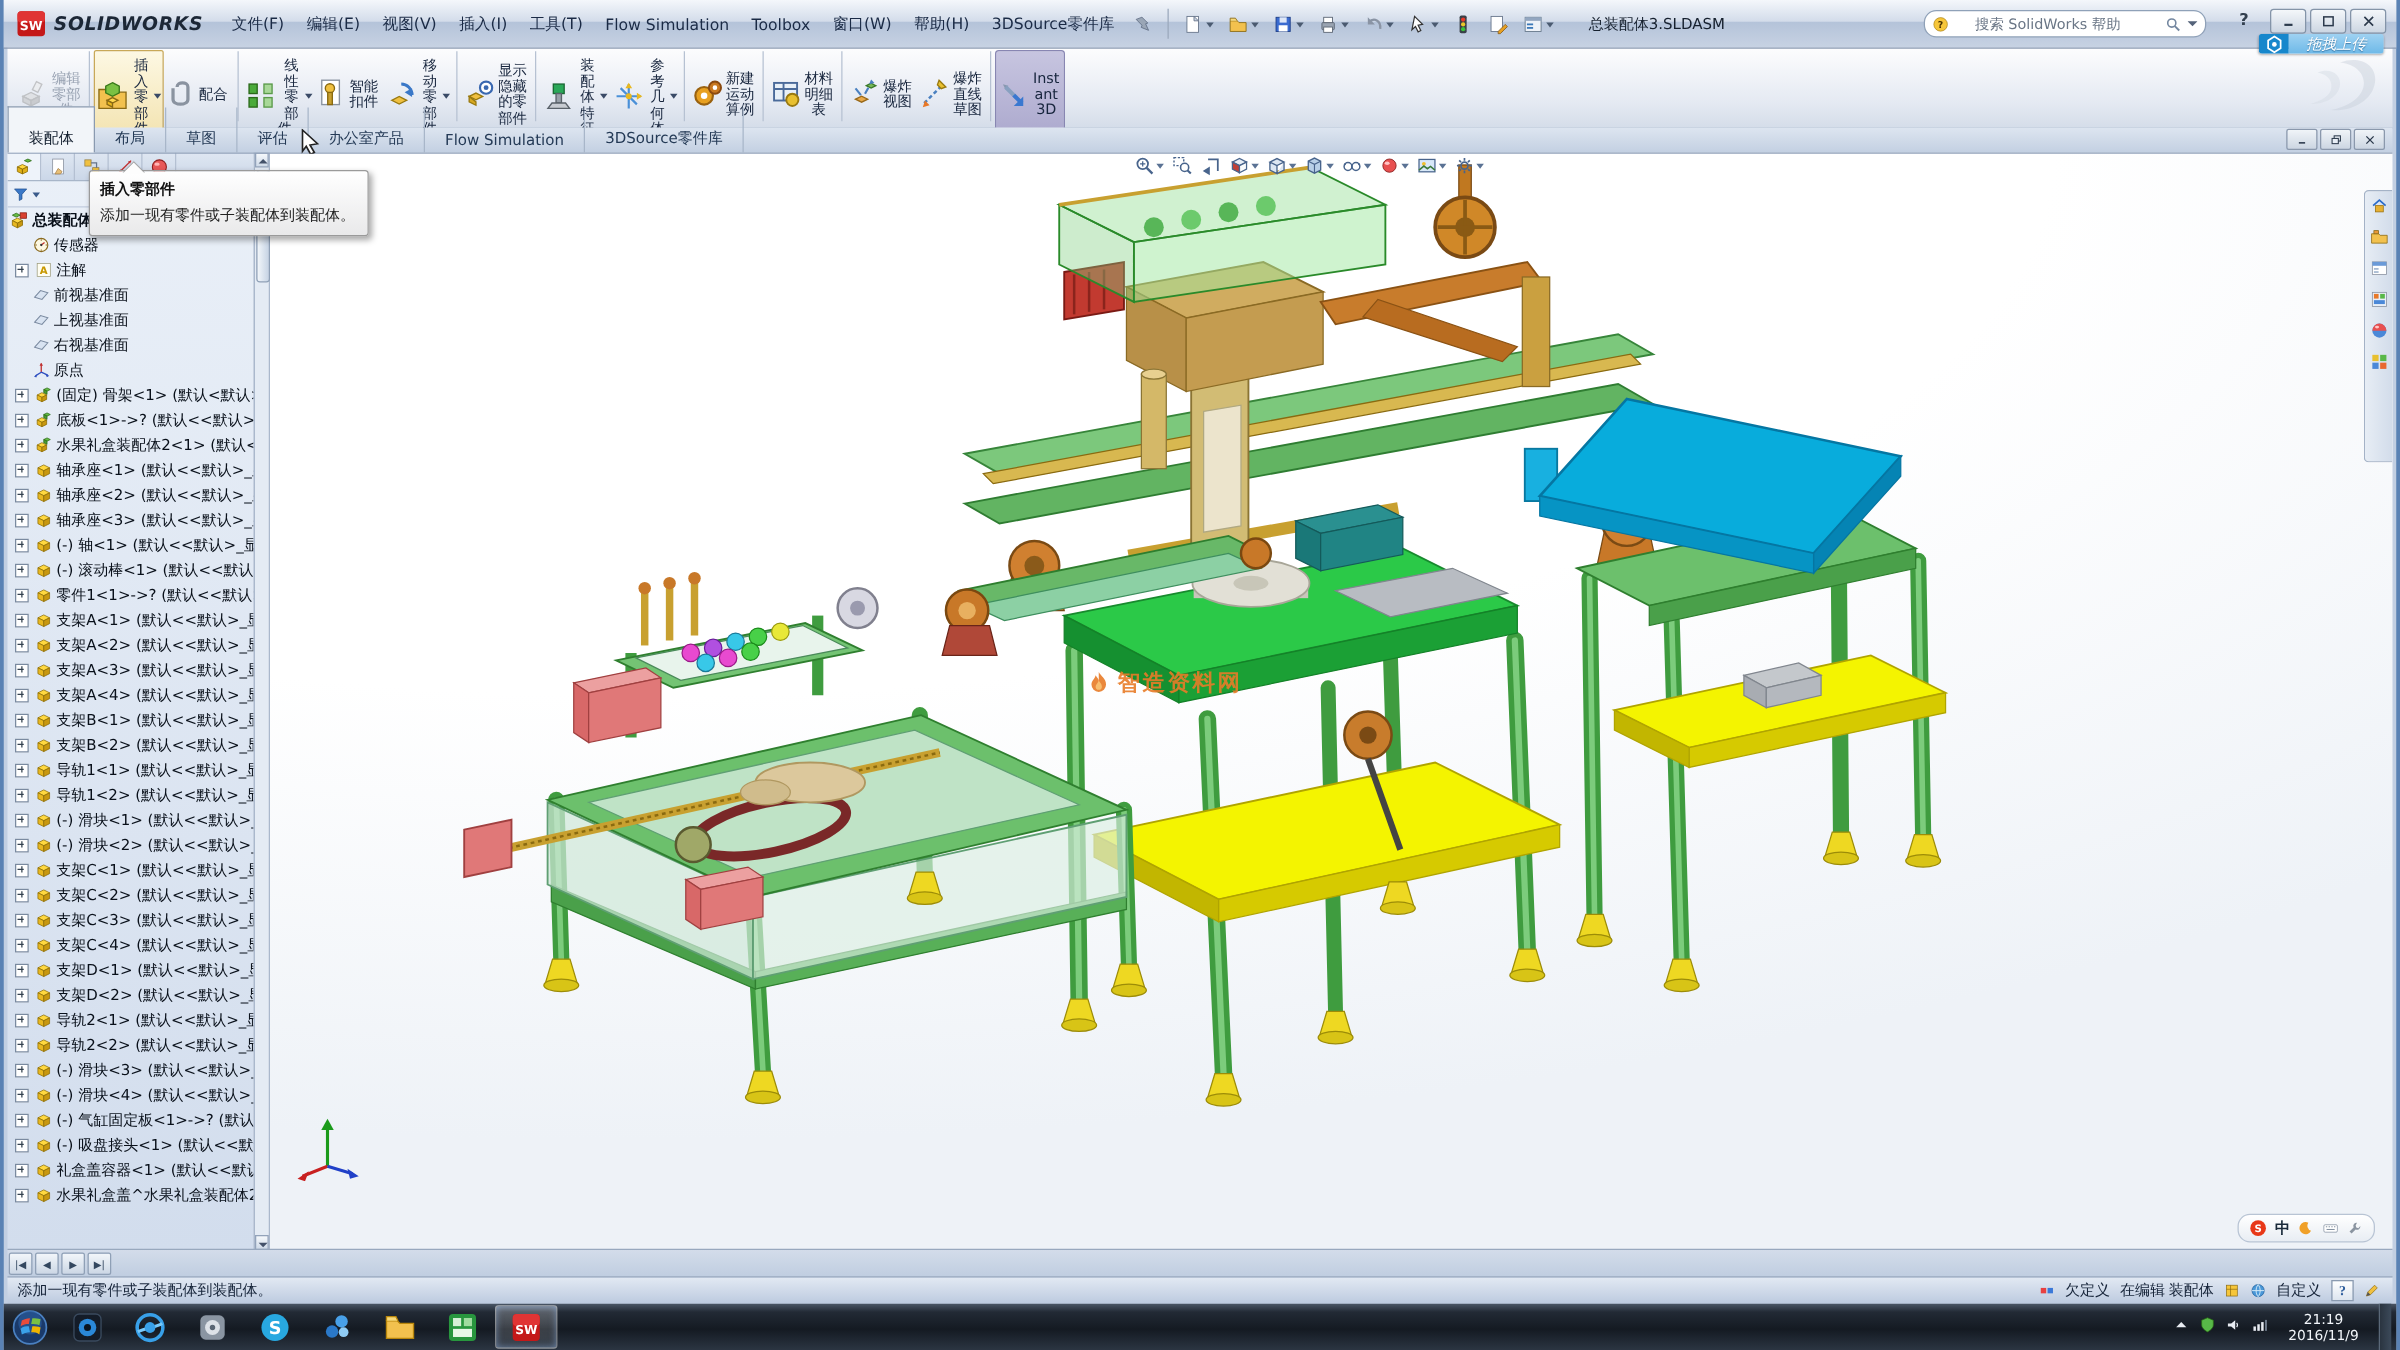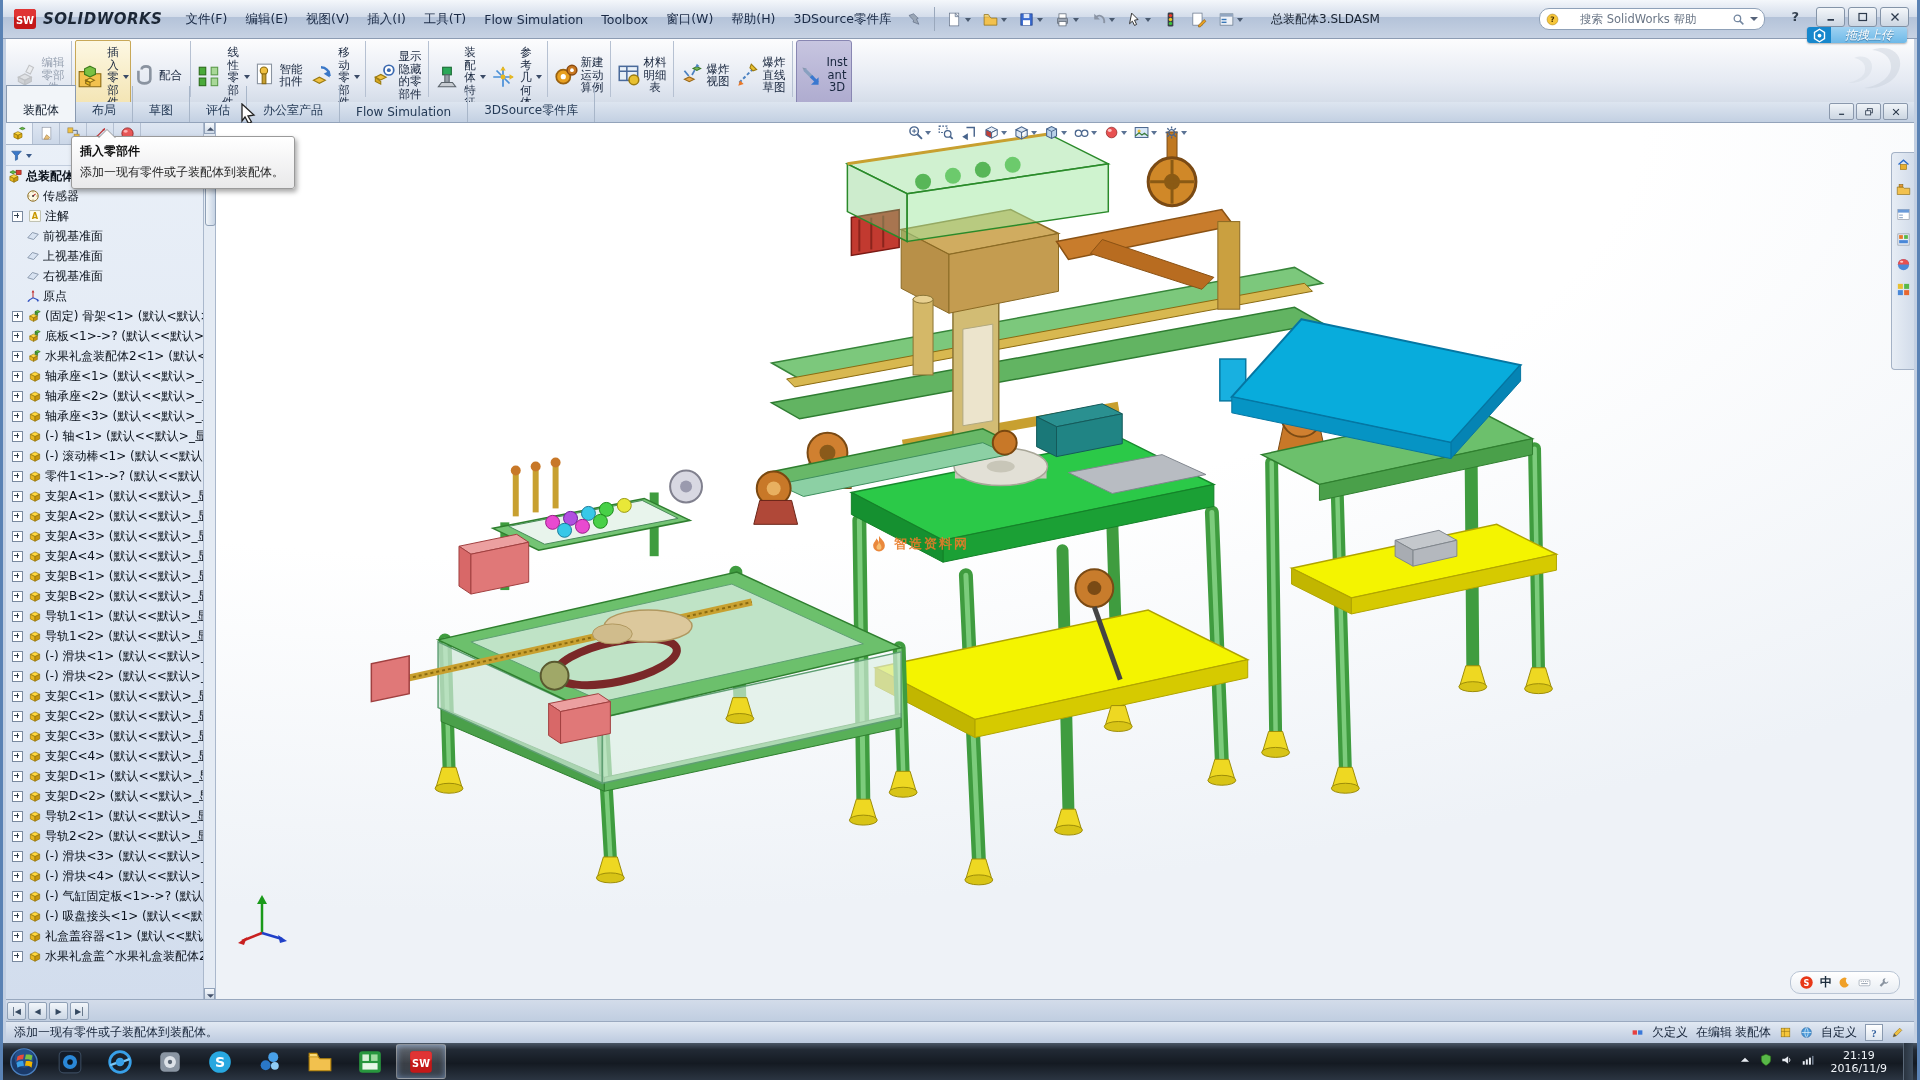--- a/index.html
+++ b/index.html
@@ -84,21 +84,21 @@
   #tooltip .tt-title{font-weight:bold;color:#111;font-size:12px;margin-bottom:4px;}
   #tooltip .tt-body{color:#222;font-size:12px;line-height:17px;}
 
   
   #viewport{position:absolute;left:211px;right:3px;top:122px;bottom:80px;
     background:radial-gradient(120% 90% at 18% 0%, #ffffff 55%, #eef2f7 100%);z-index:5;overflow:hidden;}
   #headsup{position:absolute;left:50%;top:1px;transform:translateX(-56%);display:flex;gap:4px;align-items:center;z-index:8;}
   .huitem{display:flex;align-items:center;gap:1px;padding:1px;}
   .huda{width:0;height:0;border:3px solid transparent;border-top:4px solid #5a7294;margin-top:4px;}
   #watermark{position:absolute;left:655px;top:412px;display:flex;align-items:center;gap:5px;opacity:.9;z-index:6;}
-  #watermark span{color:#e87c28;font-weight:bold;font-size:13px;letter-spacing:2px;}
+  #watermark span{color:#e87c28;font-weight:bold;font-size:18px;letter-spacing:2px;}
   #triad{position:absolute;left:22px;bottom:52px;z-index:6;}
   #taskstrip{position:absolute;right:0;top:30px;width:22px;height:212px;background:linear-gradient(90deg,#e7edf5,#d2dcea);
     border:1px solid #a4b2c6;border-right:none;border-radius:4px 0 0 4px;display:flex;flex-direction:column;align-items:center;padding-top:4px;gap:7px;z-index:8;}
   #scene{position:absolute;inset:0;z-index:4;}
   #sogoubar{position:absolute;right:14px;bottom:6px;height:21px;background:linear-gradient(#ffffff,#e8edf3);
     border:1px solid #b8c4d4;border-radius:10px;display:flex;align-items:center;padding:0 8px;gap:6px;z-index:9;}
   #sogoubar .lang{font-size:12px;color:#1a2a3a;font-weight:bold;}
 
   
   #motionbar{position:absolute;left:3px;right:3px;bottom:58px;height:22px;background:linear-gradient(#d3dcea,#bfcde0);

